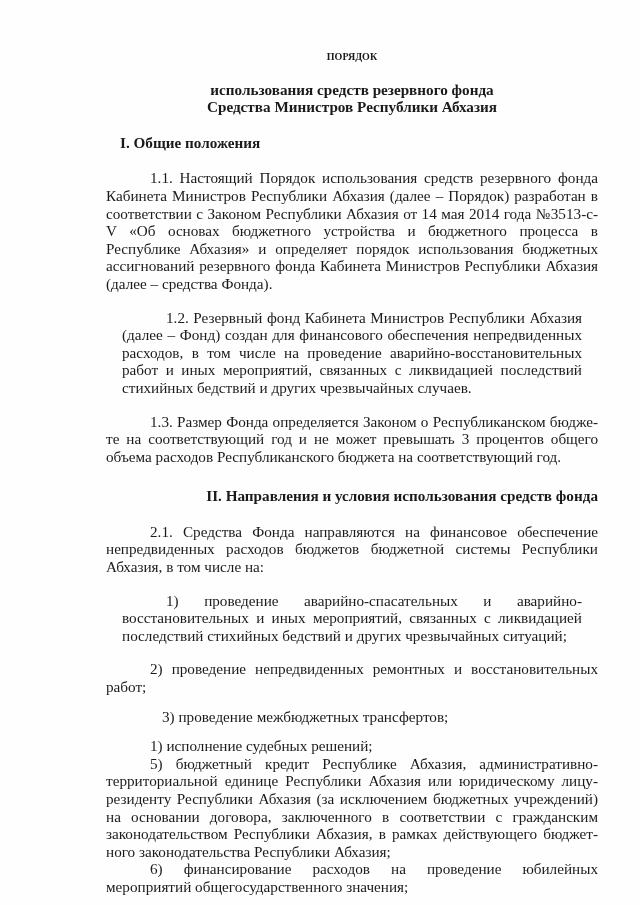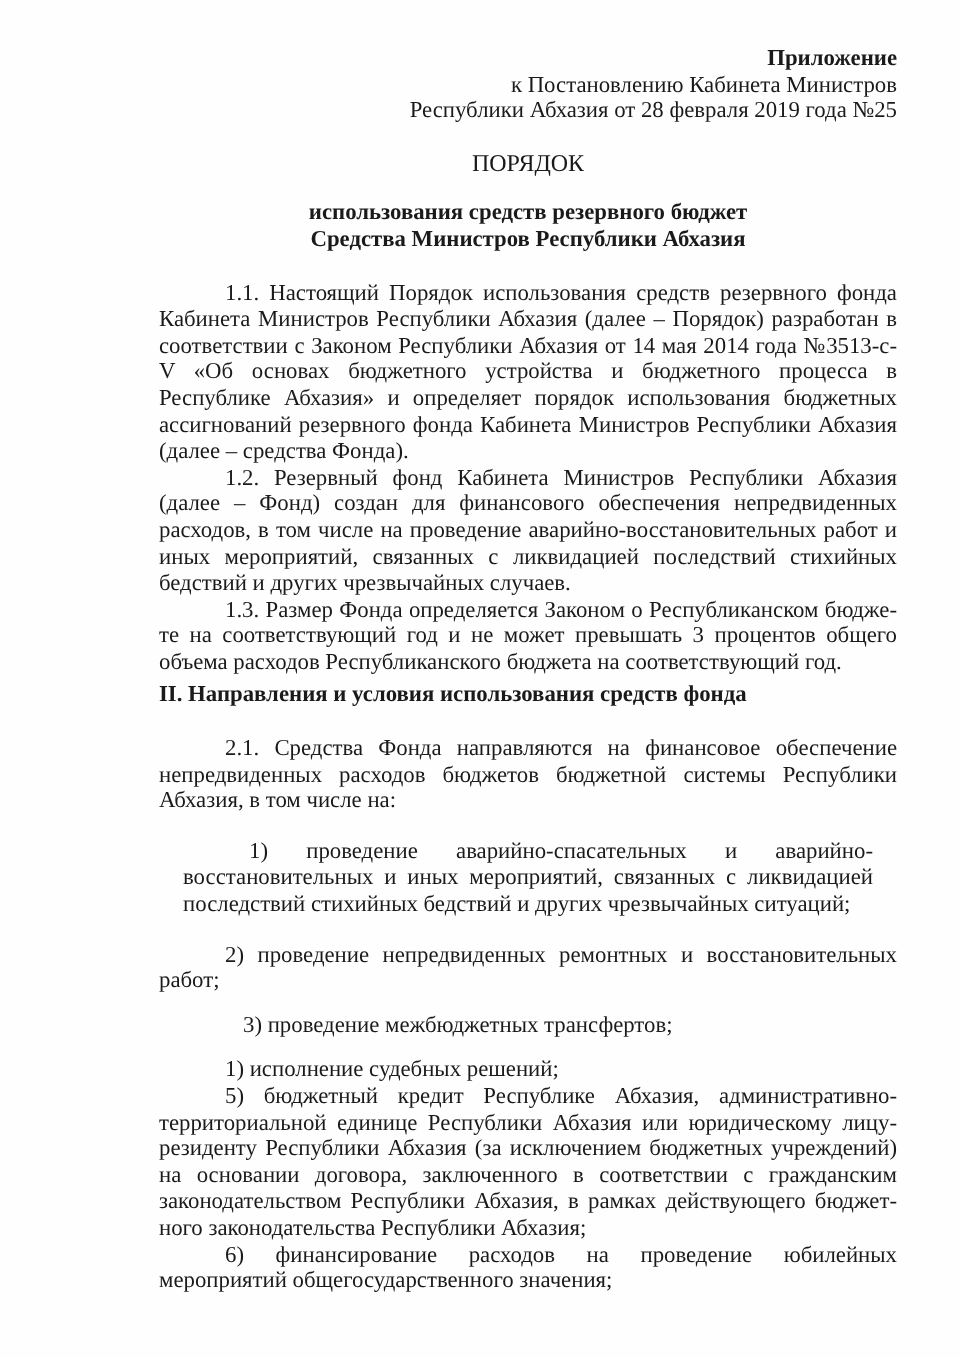--- a/index.html
+++ b/index.html
@@ -7,50 +7,46 @@
   .page {
     position: absolute; left: 0; top: 0; width: 640px; height: 905px;
     background: #fefefe; color: #1a1a1a;
     font-family: "Liberation Serif", "DejaVu Serif", serif;
     font-size: 15.2px; line-height: 17.6px;
   }
   .content { position: absolute; left: 106px; width: 492px; top: 30px; }
   .header-block { text-align: right; }
   .header-block .title { font-weight: bold; }
   .center { text-align: center; }
-  .doc-title { font-weight: normal; font-size: 16px; margin-top: 18px; }
+  .doc-title { font-weight: bold; font-size: 10px; margin-top: 18px; }
   .doc-subtitle { font-weight: bold; margin-top: 15px; }
   .section-heading { font-weight: bold; }
   .sec1 { margin-top: 18px; margin-left: 14px; }
-  .sec2 { margin-top: 4px; text-align: left; }
+  .sec2 { margin-top: 22px; text-align: right; }
   .para { text-align: justify; text-indent: 44px; }
   .first-para { margin-top: 18px; }
 </style>
 </head>
 <body>
 
 <div class="page">
   <div class="content">
 
-    <div class="header-block">
-      <div class="title">Приложение</div>
-      <div>к Постановлению Кабинета Министров</div>
-      <div>Республики Абхазия от 28 февраля 2019 года №25</div>
-    </div>
 
     <div class="center doc-title">ПОРЯДОК</div>
     <div class="center doc-subtitle">
-      <div>использования средств резервного бюджет</div>
+      <div>использования средств резервного фонда</div>
       <div>Средства Министров Республики Абхазия</div>
     </div>
 
+    <div class="section-heading sec1">I. Общие положения</div>
 
     <div>
       <p class="para first-para" style="margin-bottom:0">1.1. Настоящий Порядок использования средств резервного фонда Кабинета Министров Республики Абхазия (далее – Порядок) разработан в соответствии с Законом Республики Абхазия от 14 мая 2014 года №3513-с-V «Об основах бюджетного устройства и бюджетного процесса в Республике Абхазия» и определяет порядок использования бюджетных ассигнований резервного фонда Кабинета Министров Республики Абхазия (далее – средства Фонда).</p>
-      <p class="para" style="margin:0">1.2. Резервный фонд Кабинета Министров Республики Абхазия (далее – Фонд) создан для финансового обеспечения непредвиденных расходов, в том числе на проведение аварийно-восстановительных работ и иных мероприятий, связанных с ликвидацией последствий стихийных бедствий и других чрезвычайных случаев.</p>
+      <p class="para" style="margin:16px">1.2. Резервный фонд Кабинета Министров Республики Абхазия (далее – Фонд) создан для финансового обеспечения непредвиденных расходов, в том числе на проведение аварийно-восстановительных работ и иных мероприятий, связанных с ликвидацией последствий стихийных бедствий и других чрезвычайных случаев.</p>
       <p class="para" style="margin:0">1.3. Размер Фонда определяется Законом о Республиканском бюдже­те на соответствующий год и не может превышать 3 процентов общего объема расходов Республиканского бюджета на соответствующий год.</p>
     </div>
 
     <div class="section-heading sec2">II. Направления и условия использования средств фонда</div>
 
     <div>
       <p class="para first-para" style="margin-bottom:0">2.1. Средства Фонда направляются на финансовое обеспечение непредвиденных расходов бюджетов бюджетной системы Республики Абхазия, в том числе на:</p>
       <p class="para" style="margin:16px">1) проведение аварийно-спасательных и аварийно-восстановитель­ных и иных мероприятий, связанных с ликвидацией последствий стихий­ных бедствий и других чрезвычайных ситуаций;</p>
       <p class="para" style="margin:0">2) проведение непредвиденных ремонтных и восстановительных работ;</p>
       <p class="para" style="margin:12px">3) проведение межбюджетных трансфертов;</p>

